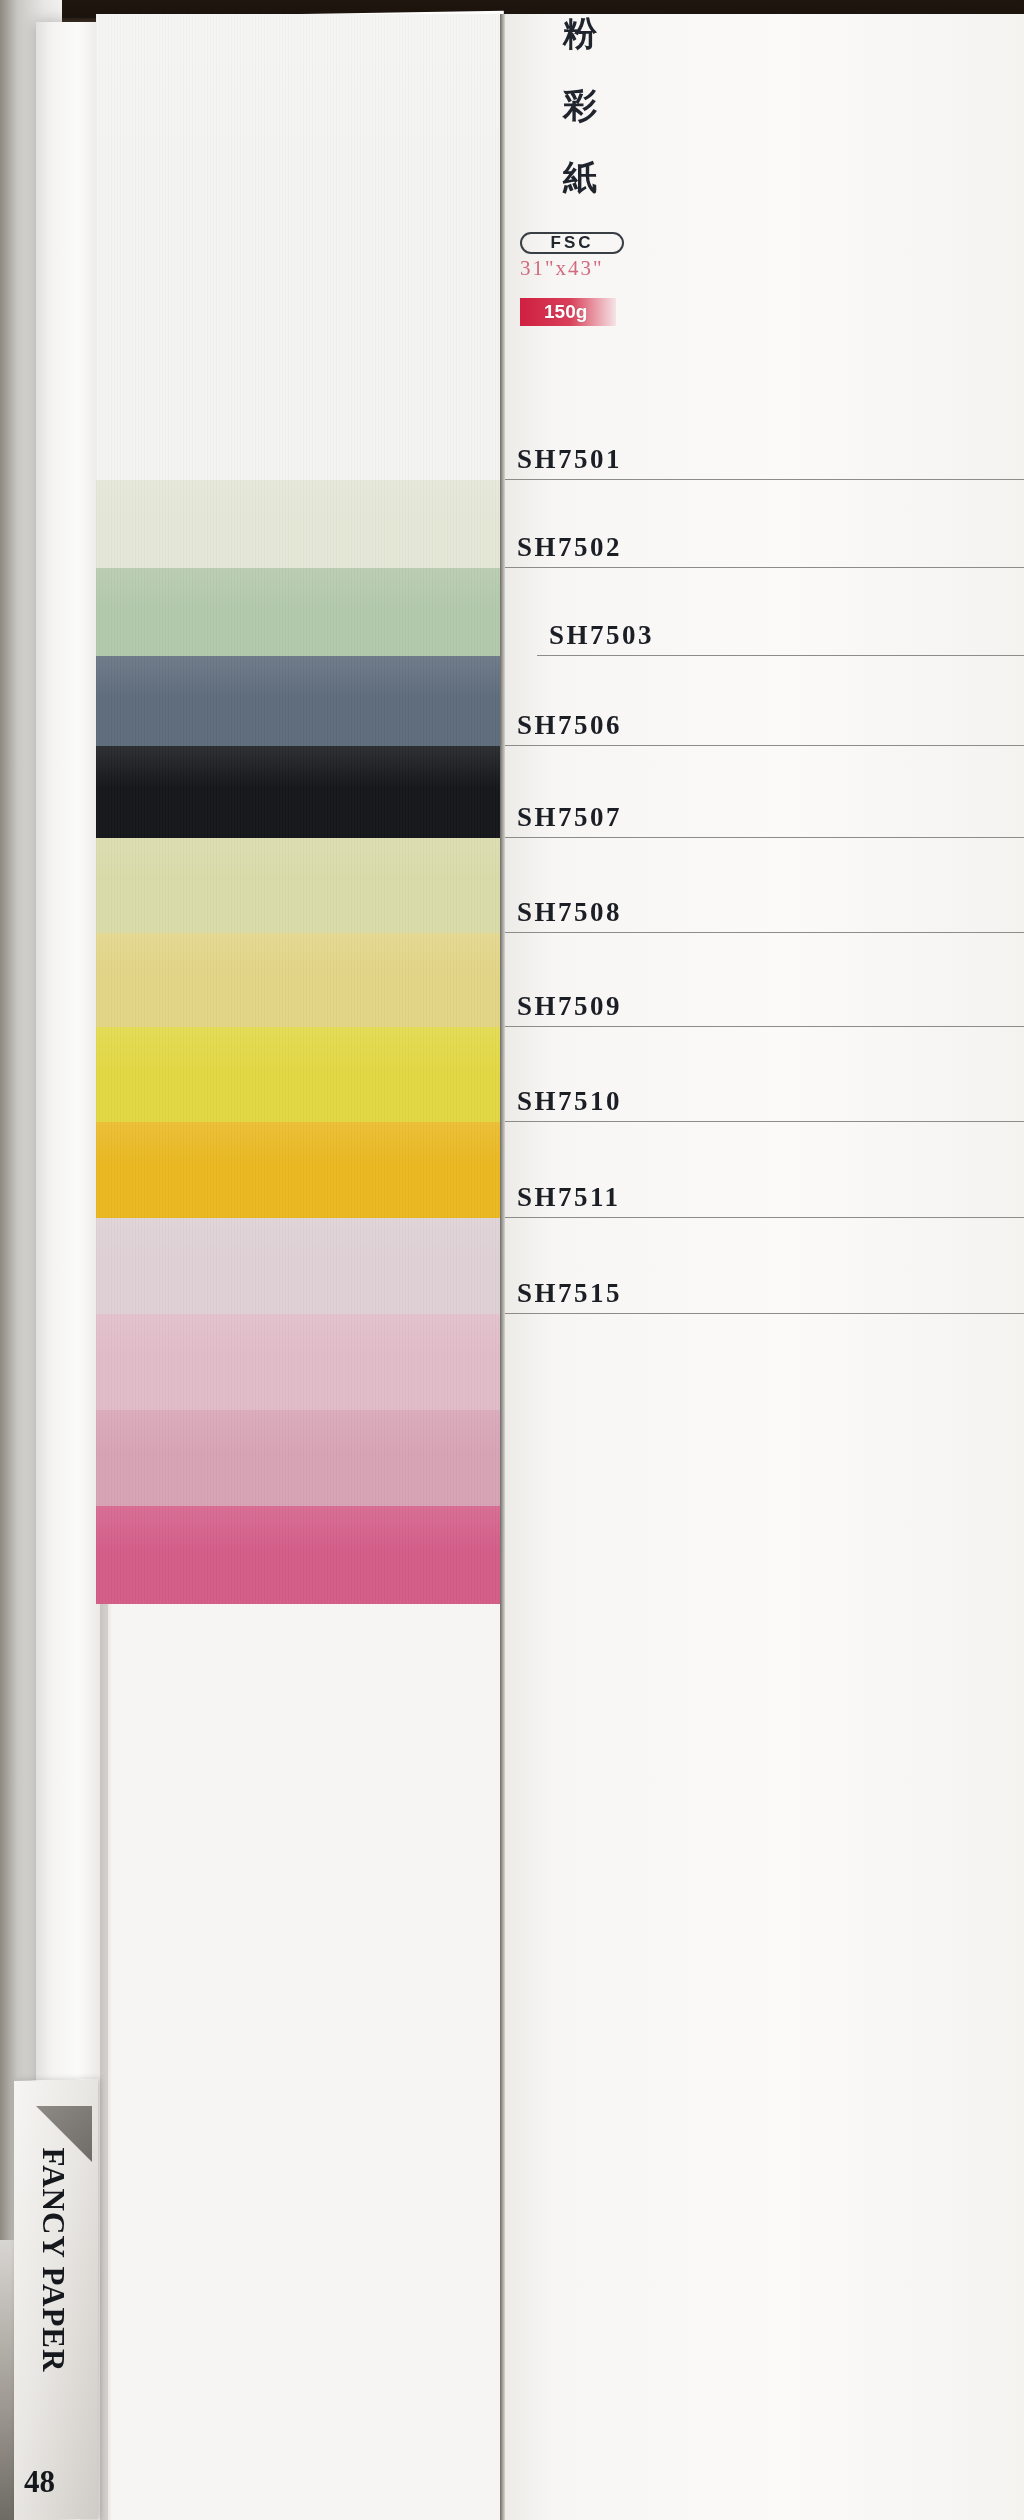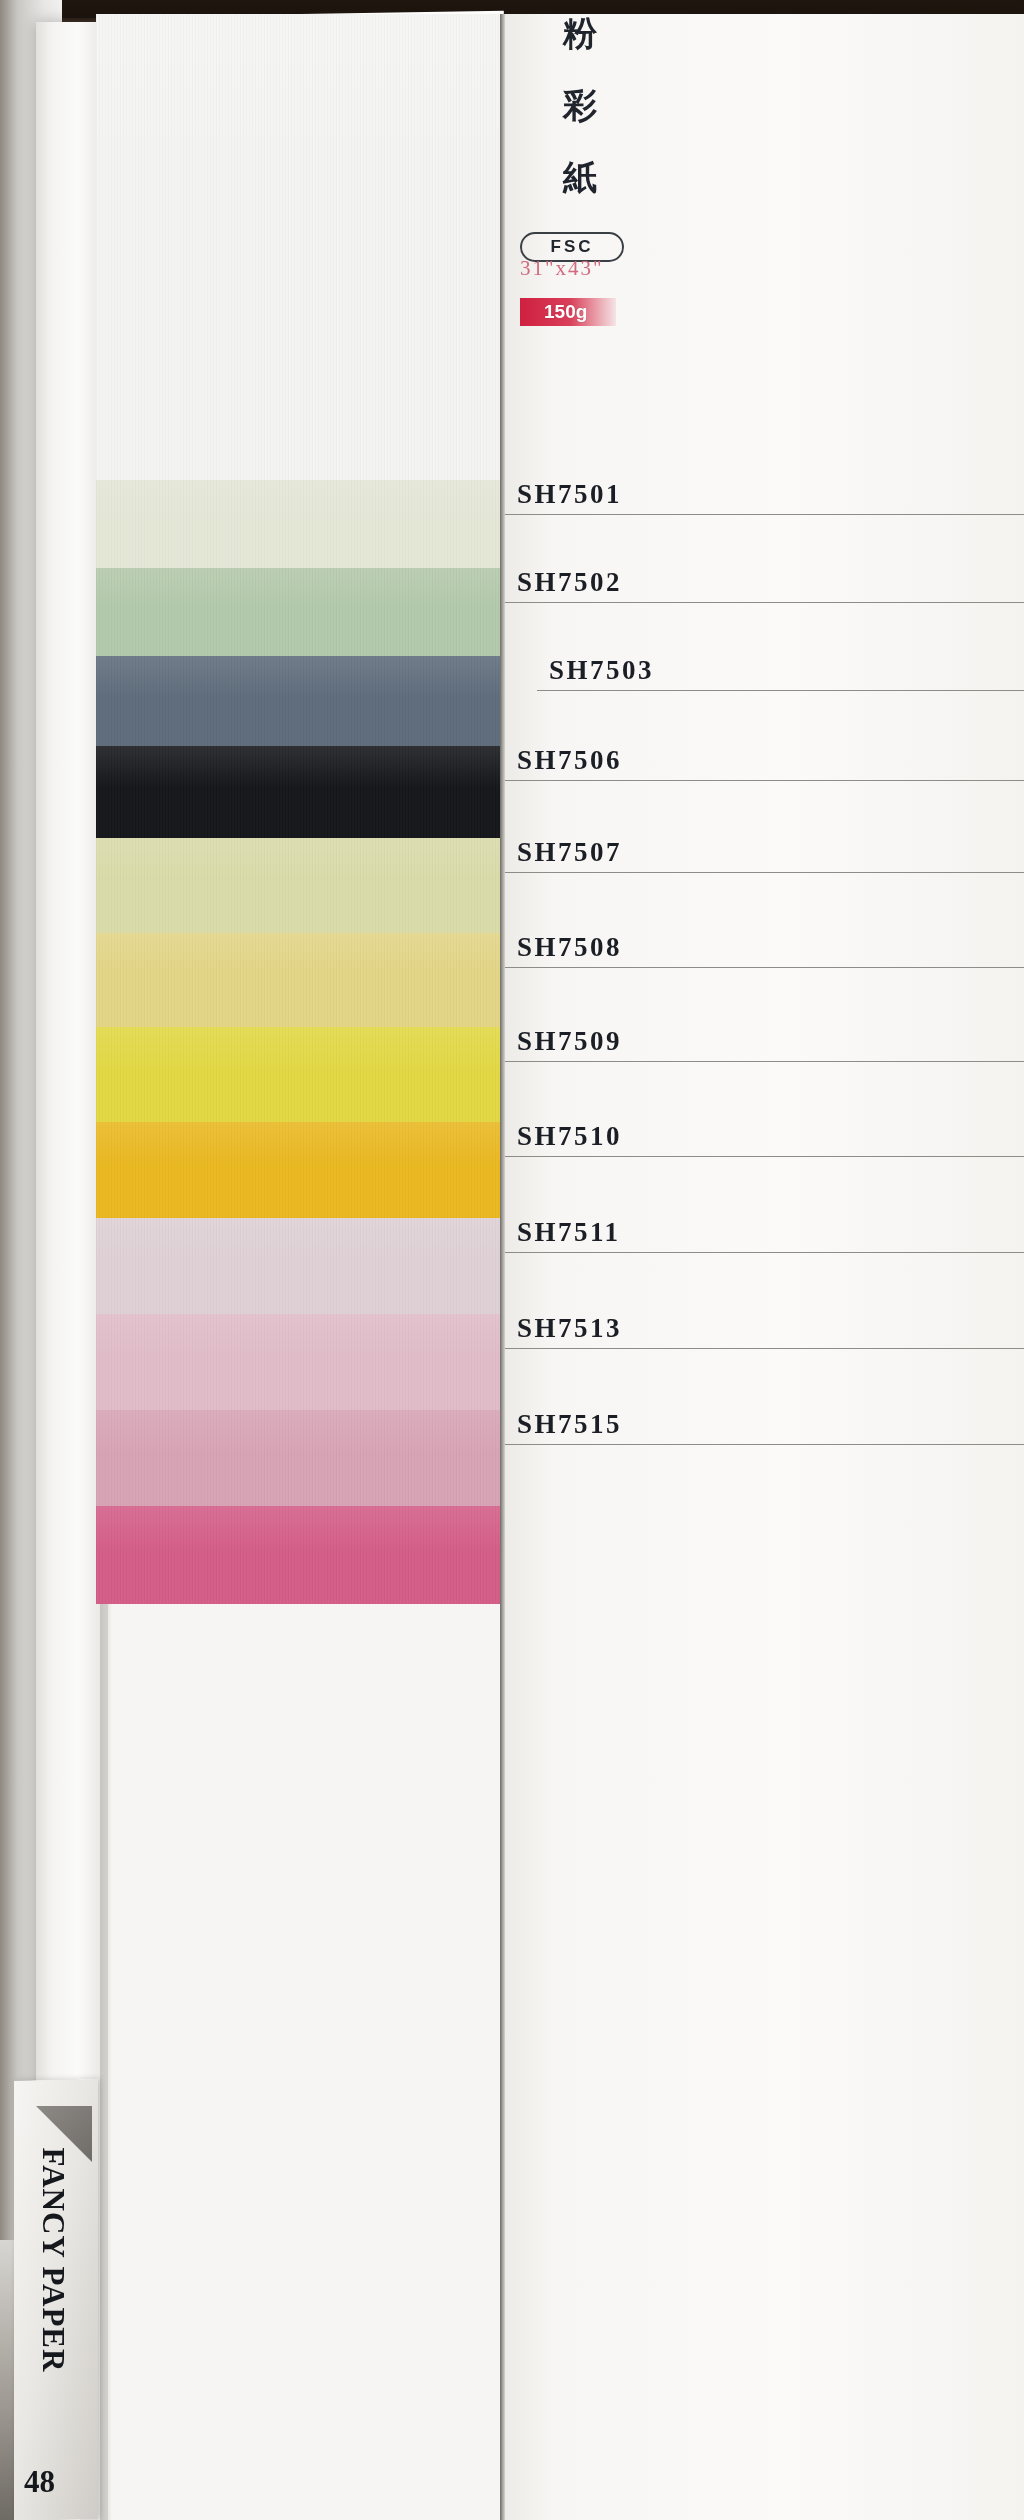--- a/index.html
+++ b/index.html
@@ -132,21 +132,21 @@
     font-weight: 700;
     color: #20242c;
     text-align: center;
     line-height: 1;
     margin-bottom: 38px;
     letter-spacing: 0;
   }
   .fsc-pill {
     margin-top: 6px;
     width: 104px;
-    height: 30px;
+    height: 22px;
     border: 2px solid #3a3f46;
     border-radius: 16px;
     display: flex;
     align-items: center;
     justify-content: center;
     font-family: "Liberation Sans", sans-serif;
     font-size: 17px;
     font-weight: 600;
     letter-spacing: 3px;
     color: #22262d;
@@ -279,21 +279,21 @@
     <div class="cn-char">粉</div>
     <div class="cn-char">彩</div>
     <div class="cn-char">紙</div>
     <div class="fsc-pill">FSC</div>
   </div>
 
   <div class="size-text">31"x43"</div>
   <div class="weight-badge">150g</div>
 
   <div class="label-rows" id="label-rows">
-      <div class="label-row" style="height: 466px; margin-top: 35px;">
+      <div class="label-row" style="height: 466px;">
         <span class="code">SH7501</span>
       </div>
       <div class="label-row" style="height: 88px;">
         <span class="code">SH7502</span>
       </div>
       <div class="label-row" style="height: 88px; margin-left: 32px;">
         <span class="code">SH7503</span>
       </div>
       <div class="label-row" style="height: 90px;">
         <span class="code">SH7506</span>
@@ -305,23 +305,20 @@
         <span class="code">SH7508</span>
       </div>
       <div class="label-row" style="height: 94px;">
         <span class="code">SH7509</span>
       </div>
       <div class="label-row" style="height: 95px;">
         <span class="code">SH7510</span>
       </div>
       <div class="label-row" style="height: 96px;">
         <span class="code">SH7511</span>
-      </div>
-      <div class="label-row" style="height: 96px;">
-        <span class="code">SH7513</span>
       </div>
       <div class="label-row" style="height: 96px;">
         <span class="code">SH7515</span>
       </div>
     </div>
 
   <div class="tab"></div>
   <div class="tab-corner"></div>
   <div class="tab-text">FANCY PAPER</div>
   <div class="tab-page-no">48</div>

